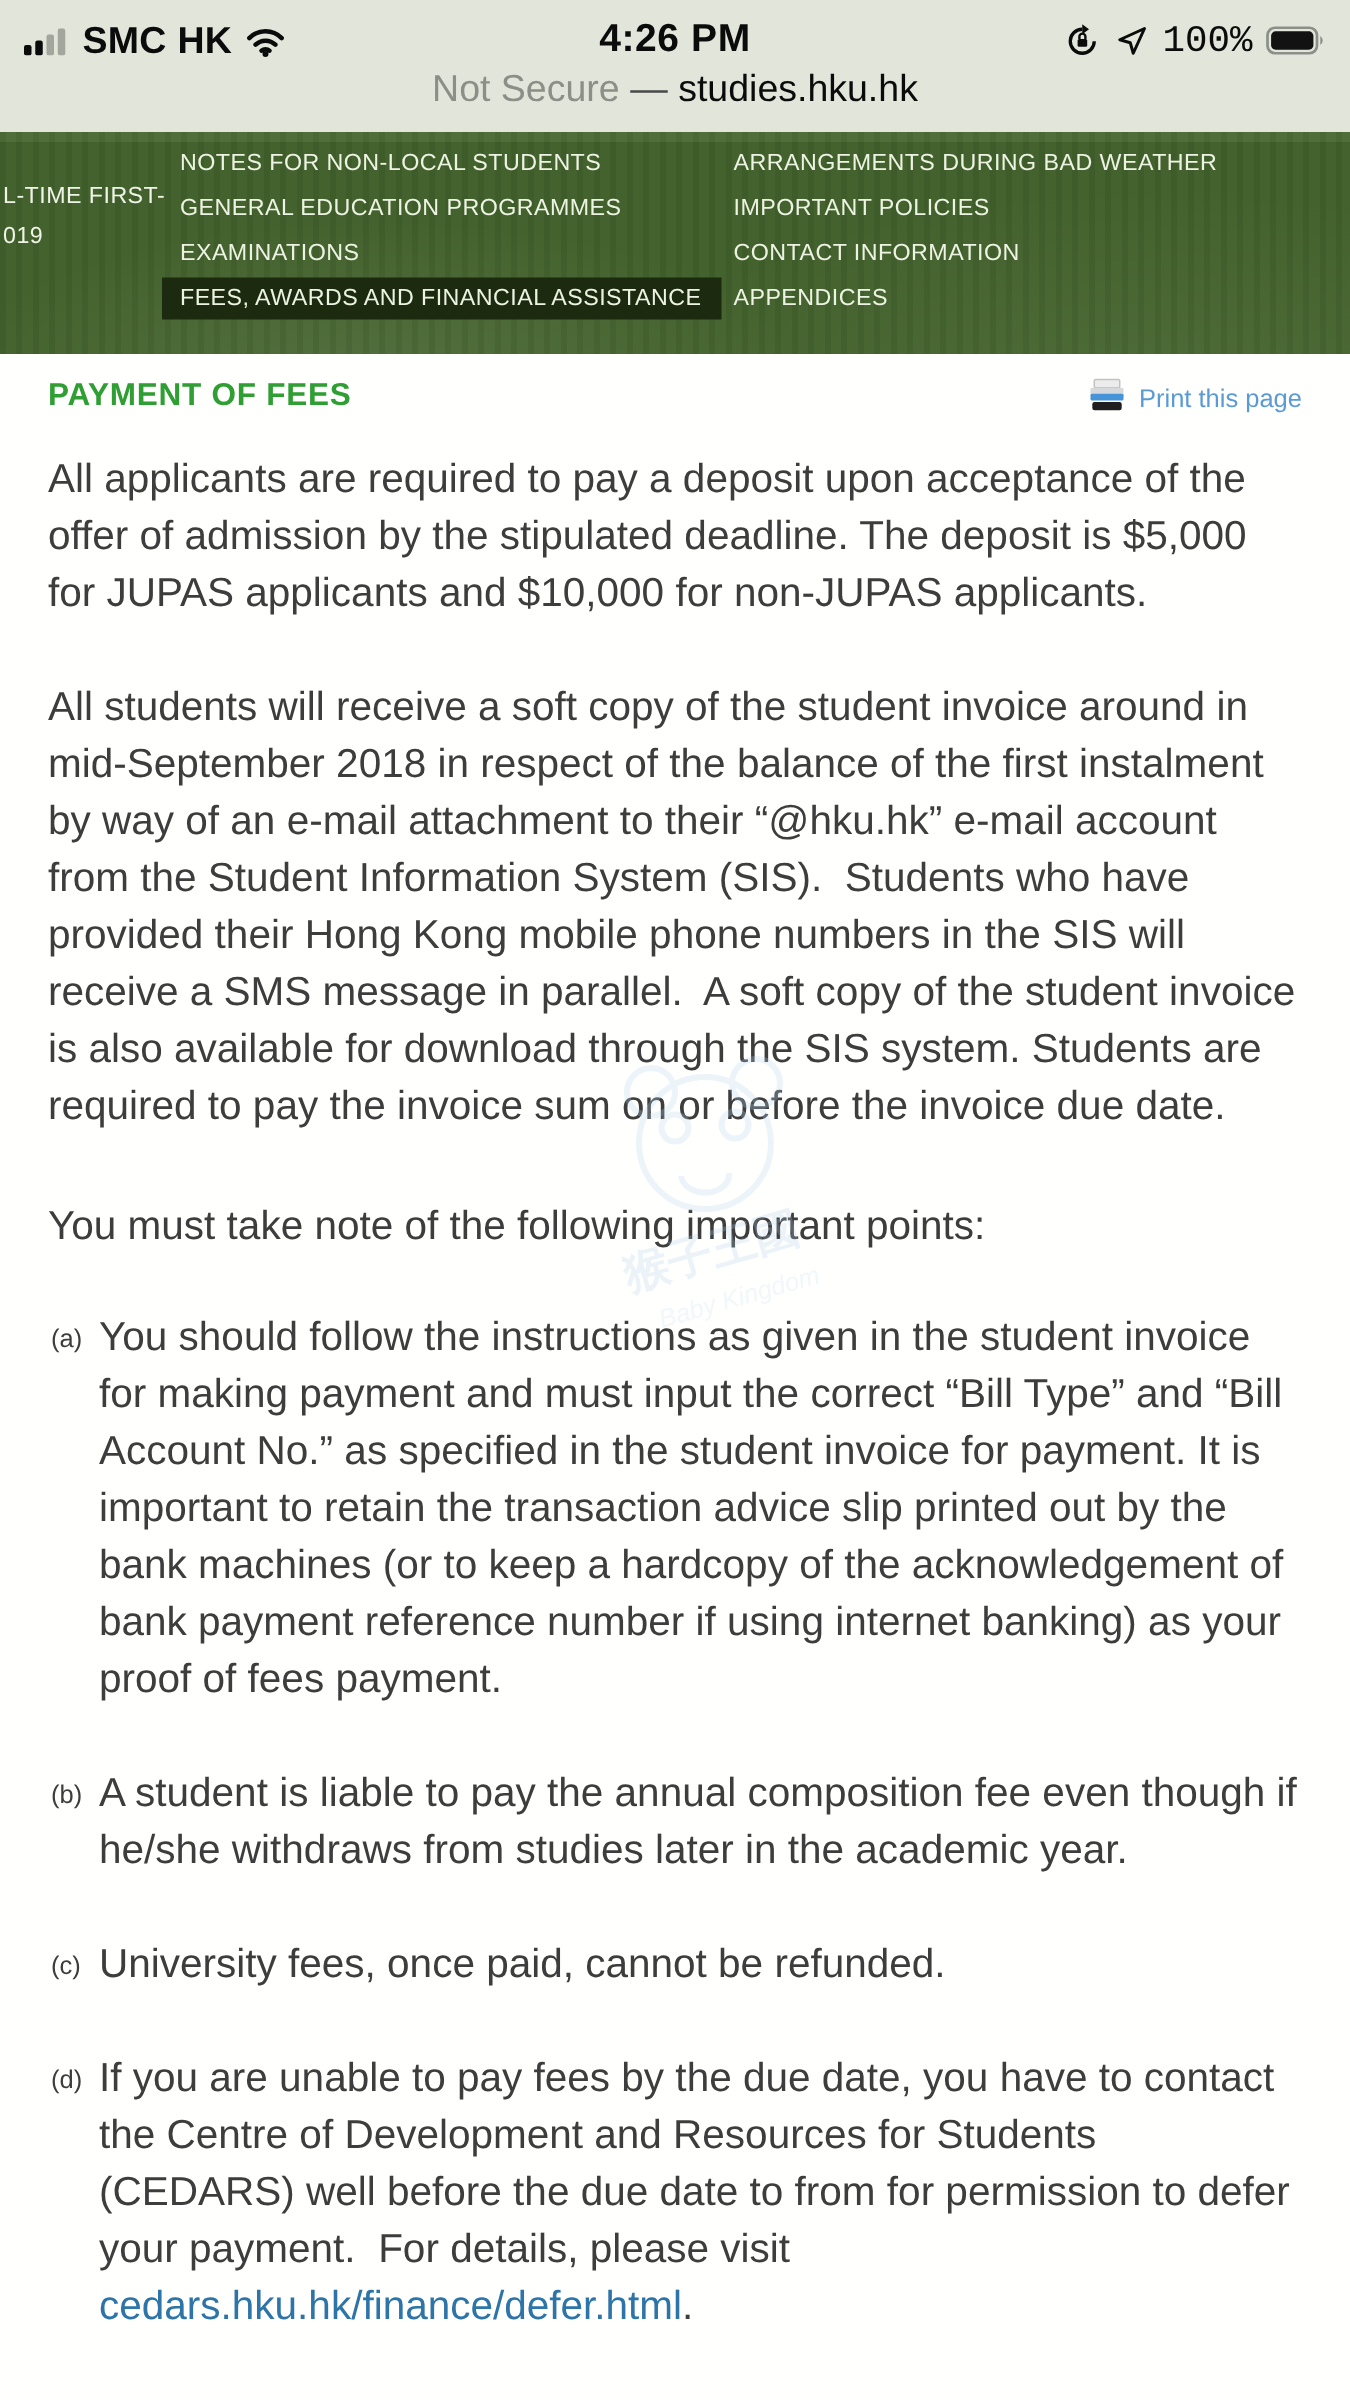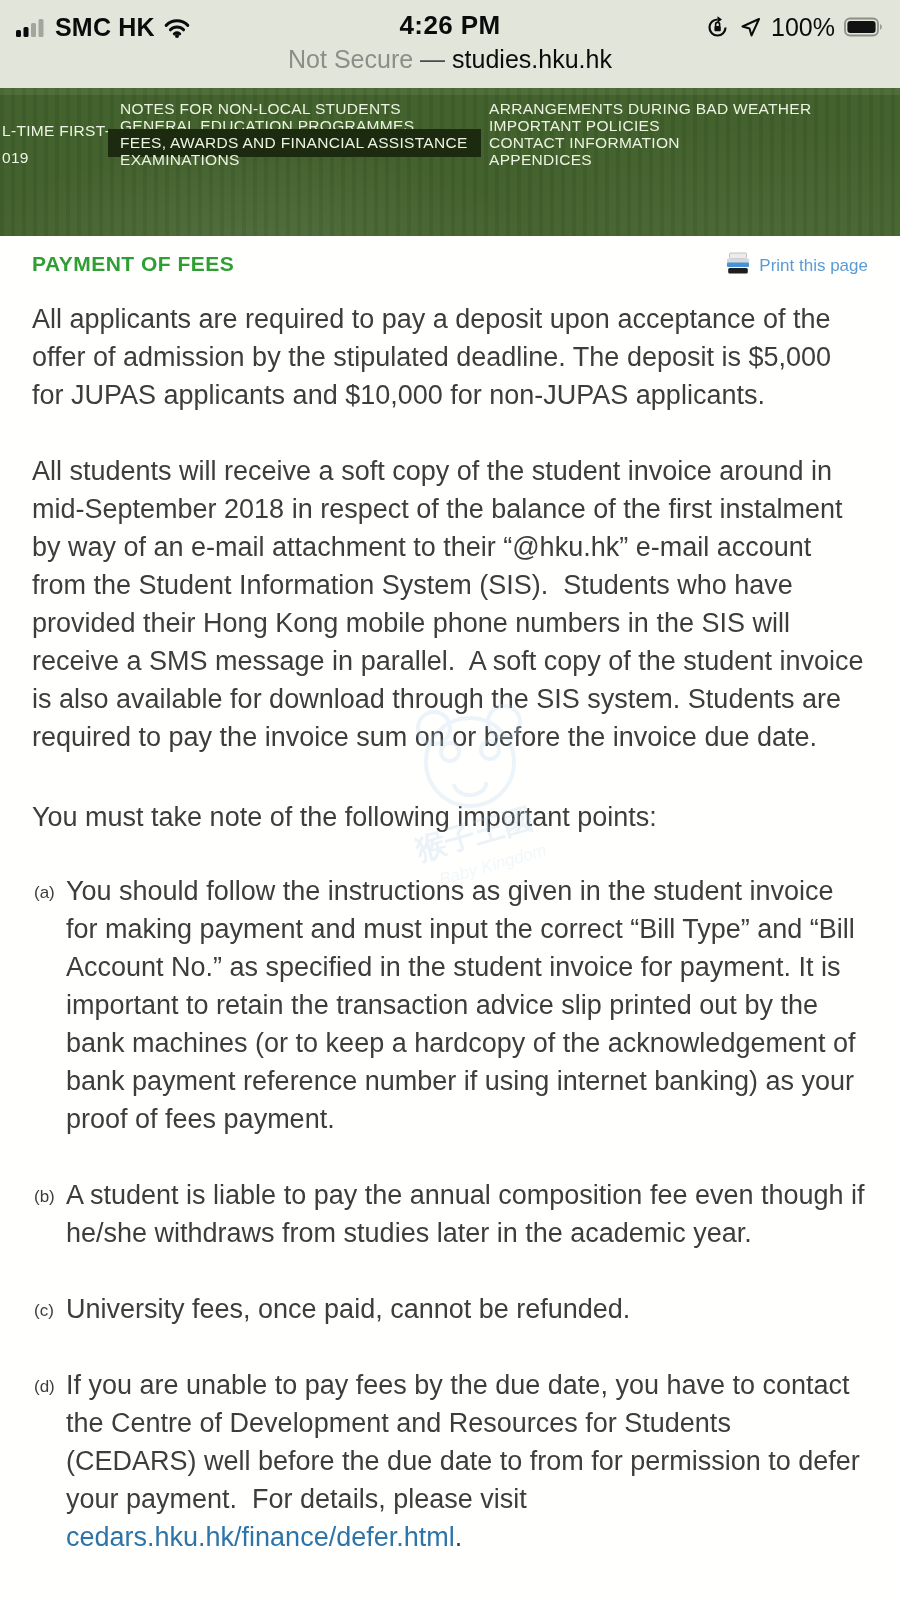--- a/index.html
+++ b/index.html
@@ -18,38 +18,38 @@
     width:900px;height:1600px;position:relative;overflow:hidden;
     background:#fffffd;font-family:"Liberation Sans",sans-serif;
     margin:0 auto;
   }
   
   .status{background:var(--status-bg);height:88px;position:relative;}
   .status-row{position:relative;height:44px;padding:10px 16px 0;display:flex;align-items:center;}
   .status-left{display:flex;align-items:center;gap:8px;z-index:2;}
   .carrier{font-size:25px;font-weight:600;color:#0b0b0b;letter-spacing:0.2px;}
   .status-time{position:absolute;left:0;right:0;top:10px;text-align:center;font-size:26px;font-weight:700;color:#0b0b0b;letter-spacing:0.4px;z-index:1;}
-  .status-right{margin-left:auto;display:flex;align-items:center;gap:9px;z-index:2;}
+  .status-right{margin-left:auto;display:flex;align-items:center;gap:9px;z-index:2;font-family:Liberation Mono, monospace;}
   .battery-percent{font-size:25px;color:#0b0b0b;}
   .url-row{margin-top:1px;text-align:center;font-size:25px;color:#0b0b0b;cursor:pointer;}
   .not-secure{color:#8b8f87;}
   .url-sep{color:#4a4a4a;margin:0 7px;}
   .url-host{color:#0b0b0b;}
   
   .nav{
     position:relative;height:148px;overflow:hidden;color:#edf3e2;
     font-size:15.5px;letter-spacing:0.3px;
     background:
       repeating-linear-gradient(90deg,rgba(0,0,0,0.045) 0 4px,rgba(255,255,255,0.015) 4px 11px),
       radial-gradient(ellipse 420px 160px at 28% 115%,rgba(225,235,205,0.10),rgba(0,0,0,0) 70%),
       radial-gradient(ellipse 500px 200px at 85% 120%,rgba(210,225,190,0.07),rgba(0,0,0,0) 70%),
       linear-gradient(180deg,var(--nav-green-light) 0 7px,var(--nav-green) 7px 100%);
   }
   .nav-clip{position:absolute;left:2px;top:29px;line-height:27px;color:#eef4e6;white-space:nowrap;}
-  .nav-col{position:absolute;top:12px;display:flex;flex-direction:column;}
+  .nav-col{position:absolute;top:12px;display:flex;flex-direction:column;gap:13px;}
   .nav-col-left{left:120px;}
   .nav-col-right{left:489px;}
   .nav-item{white-space:nowrap;line-height:17px;cursor:pointer;}
   .nav-item.active{background:var(--nav-active-bg);padding:5px 13px 6px 12px;margin:-5px -13px -6px -12px;}
   
   .content{position:relative;padding:16px 32px 0;z-index:1;}
   .content-header{display:flex;justify-content:space-between;align-items:center;margin-top:0;}
   .page-title{font-size:21px;font-weight:700;color:var(--heading-green);letter-spacing:0.5px;}
   .print-link{display:flex;align-items:flex-end;gap:8px;color:var(--print-blue);font-size:17px;text-decoration:none;cursor:pointer;}
   .content p{font-size:27px;line-height:38px;color:var(--body-text);white-space:pre-wrap;margin:38px 0 0;}
@@ -123,22 +123,22 @@
   </div>
 
   <div class="nav">
     <div class="nav-clip">
       <div>L-TIME FIRST-</div>
       <div>019</div>
     </div>
     <div class="nav-col nav-col-left" id="nav-col-left">
         <div class="nav-item"><span>NOTES FOR NON-LOCAL STUDENTS</span></div>
         <div class="nav-item"><span>GENERAL EDUCATION PROGRAMMES</span></div>
+        <div class="nav-item"><span>EXAMINATIONS</span></div>
         <div class="nav-item active"><span>FEES, AWARDS AND FINANCIAL ASSISTANCE</span></div>
-        <div class="nav-item"><span>EXAMINATIONS</span></div>
       </div>
     <div class="nav-col nav-col-right" id="nav-col-right">
         <div class="nav-item"><span>ARRANGEMENTS DURING BAD WEATHER</span></div>
         <div class="nav-item"><span>IMPORTANT POLICIES</span></div>
         <div class="nav-item"><span>CONTACT INFORMATION</span></div>
         <div class="nav-item"><span>APPENDICES</span></div>
       </div>
   </div>
 
   <div class="content">

